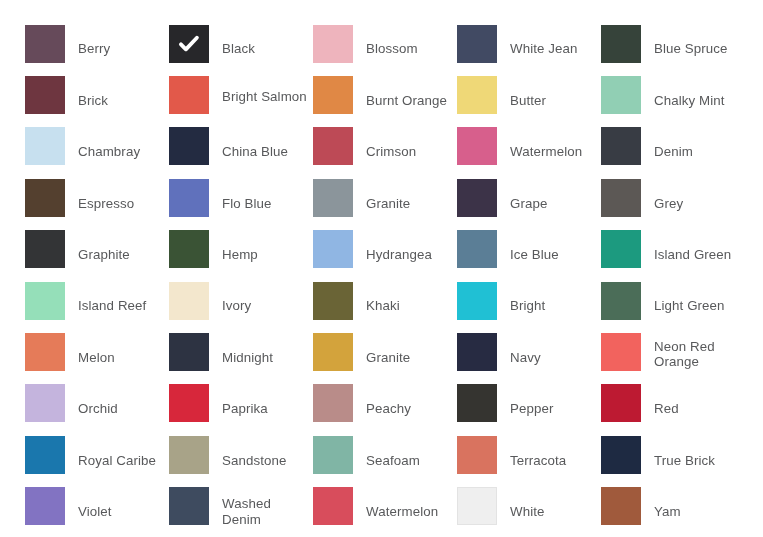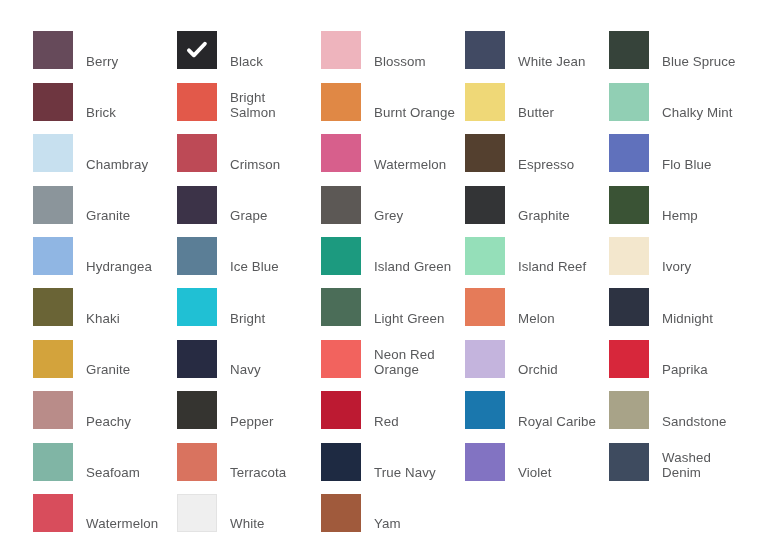--- a/index.html
+++ b/index.html
@@ -29,25 +29,24 @@
     width: 730px;
     display: grid;
     grid-template-columns: repeat(5, 144px);
     grid-auto-rows: 51.4px;
     column-gap: 0px;
     row-gap: 0px;
   }
 
   .swatch-item {
     display: flex;
-    align-items: flex-end;
+    align-items: center;
     height: 51.4px;
     cursor: pointer;
     user-select: none;
-    margin-left: 8px;
   }
 
   .swatch-chip {
     position: relative;
     width: 40px;
     height: 38px;
     flex: 0 0 40px;
     box-sizing: border-box;
     display: flex;
     align-items: center;
@@ -130,26 +129,34 @@
       </div>
       <div class="swatch-item">
         <div class="swatch-chip" style="background-color: rgb(145, 207, 180);"></div>
         <div class="swatch-label">Chalky Mint</div>
       </div>
       <div class="swatch-item">
         <div class="swatch-chip" style="background-color: rgb(199, 224, 239);"></div>
         <div class="swatch-label">Chambray</div>
       </div>
       <div class="swatch-item">
+        <div class="swatch-chip" style="background-color: rgb(35, 43, 65);"></div>
+        <div class="swatch-label">China Blue</div>
+      </div>
+      <div class="swatch-item">
         <div class="swatch-chip" style="background-color: rgb(189, 74, 86);"></div>
         <div class="swatch-label">Crimson</div>
       </div>
       <div class="swatch-item">
         <div class="swatch-chip" style="background-color: rgb(215, 95, 140);"></div>
         <div class="swatch-label">Watermelon</div>
+      </div>
+      <div class="swatch-item">
+        <div class="swatch-chip" style="background-color: rgb(56, 60, 68);"></div>
+        <div class="swatch-label">Denim</div>
       </div>
       <div class="swatch-item">
         <div class="swatch-chip" style="background-color: rgb(84, 64, 47);"></div>
         <div class="swatch-label">Espresso</div>
       </div>
       <div class="swatch-item">
         <div class="swatch-chip" style="background-color: rgb(96, 113, 188);"></div>
         <div class="swatch-label">Flo Blue</div>
       </div>
       <div class="swatch-item">
@@ -255,21 +262,21 @@
       <div class="swatch-item">
         <div class="swatch-chip" style="background-color: rgb(128, 181, 165);"></div>
         <div class="swatch-label">Seafoam</div>
       </div>
       <div class="swatch-item">
         <div class="swatch-chip" style="background-color: rgb(217, 115, 95);"></div>
         <div class="swatch-label">Terracota</div>
       </div>
       <div class="swatch-item">
         <div class="swatch-chip" style="background-color: rgb(30, 42, 66);"></div>
-        <div class="swatch-label">True Navy</div>
+        <div class="swatch-label">True Brick</div>
       </div>
       <div class="swatch-item">
         <div class="swatch-chip" style="background-color: rgb(130, 115, 194);"></div>
         <div class="swatch-label">Violet</div>
       </div>
       <div class="swatch-item">
         <div class="swatch-chip" style="background-color: rgb(62, 75, 95);"></div>
         <div class="swatch-label">Washed Denim</div>
       </div>
       <div class="swatch-item">

